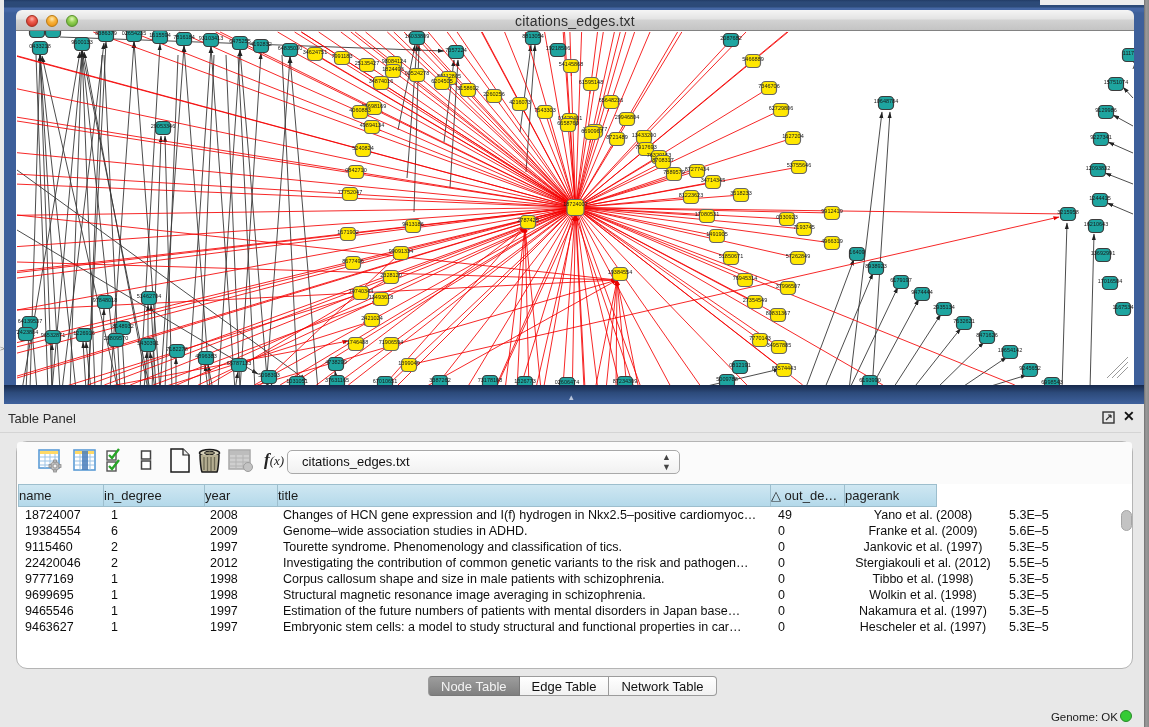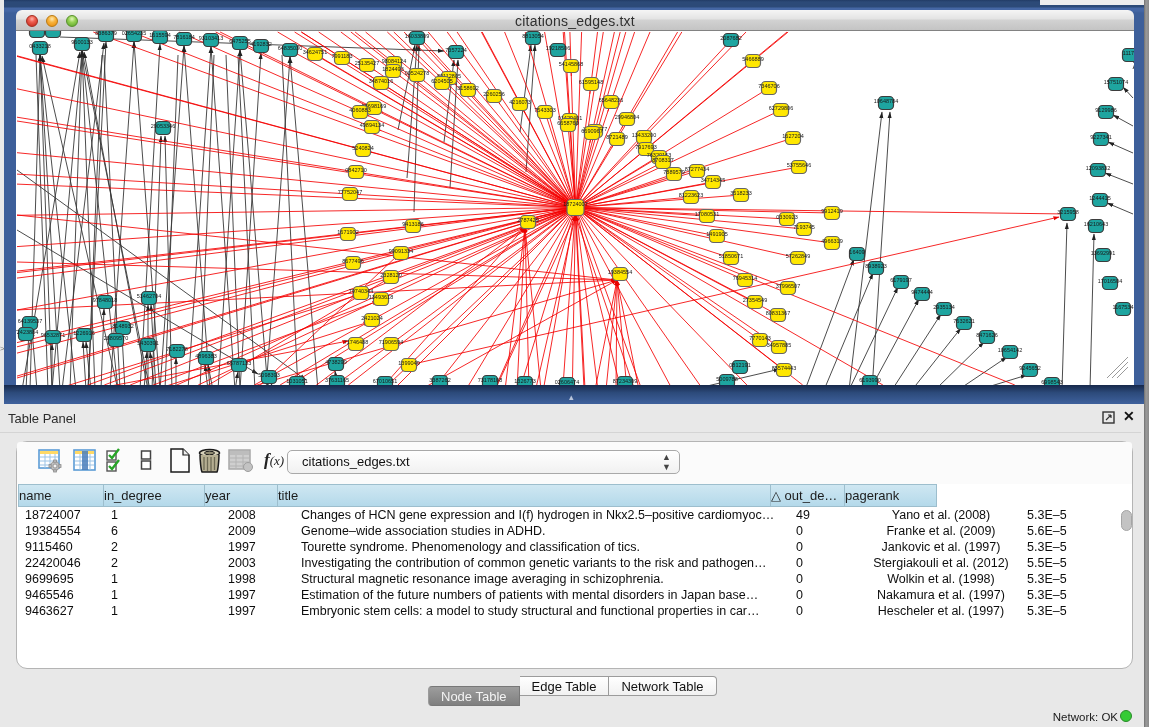--- a/index.html
+++ b/index.html
@@ -30,30 +30,30 @@
 #combo { position:absolute; left:270px; top:8px; width:393px; height:24px; background:linear-gradient(#ffffff,#f1f1f1); border:1px solid #a9a9a9; border-radius:5px; font-size:13px; color:#111; line-height:22px; padding-left:14px; }
 #combo .arr { position:absolute; right:8px; top:1px; font-size:9px; color:#444; line-height:10px; text-align:center; }
 #thead { position:absolute; left:1px; top:42px; height:23px; width:1114px; display:flex; font-size:13px; color:#1c1c1c; }
 #thead span { background:linear-gradient(#cfe7f2,#b4d9ea); border:1px solid #9dbecd; border-left:none; text-align:left; line-height:21px; height:23px; }
 #thead span:first-child { border-left:1px solid #9dbecd; }
 #tbody { position:absolute; left:1px; top:65px; width:1114px; font-size:12.5px; color:#0d0d0d; }
 .tr { height:16px; line-height:16px; white-space:nowrap; }
 .tr span { display:inline-block; overflow:hidden; vertical-align:top; height:16px; }
 .c0 { width:86px; padding-left:7px; }
 .c1 { width:101px; padding-left:7px; }
-.c2 { width:73px; padding-left:5px;margin-left:18px; }
+.c2 { width:73px; padding-left:5px; }
 .c3 { width:493px; padding-left:5px; }
 .c4 { width:74px; padding-left:7px; }
 .c5 { width:156px; text-align:center; }
 .c6 { width:92px; padding-left:8px; }
 #vscroll { position:absolute; left:1104px; top:68px; width:11px; height:21px; background:#c3c3c3; border:1px solid #a5a5a5; border-radius:6px; }
 #tabs { position:absolute; left:428px; top:272px; height:20px; display:flex; font-size:13px; }
 #tabs div { height:20px; line-height:19px; padding:0 12px; border:1px solid #9b9b9b; border-left:none; background:linear-gradient(#ffffff,#f1f1f1); color:#111; }
 #tabs div.sel { background:linear-gradient(#9d9d9d,#7f7f7f); color:#f3f3f3; border-color:#787878; }
-#tabs div:first-child { border-radius:4px 0 0 4px; border-left:1px solid #9b9b9b;margin-top:10px; }
+#tabs div:first-child { border-radius:4px 0 0 4px; border-left:1px solid #9b9b9b; }
 #tabs div:last-child { border-radius:0 4px 4px 0; }
 #mem { position:absolute; right:26px; top:307px; font-size:11.5px; color:#1a1a1a; }
 #memdot { position:absolute; left:1120px; top:306px; width:12px; height:12px; border-radius:50%; background:#35cb35; border:1px solid #2a8a2a; }
 svg text { opacity:1; }
 </style></head>
 <body>
 <div id="desktop"></div>
 <div id="graypatch"></div>
 <div id="shadow"></div>
 <div id="win">
@@ -697,27 +697,28 @@
         <span style="width:101px">in_degree</span>
         <span style="width:73px">year</span>
         <span style="width:493px">title</span>
         <span style="width:74px">△ out_de…</span>
         <span style="width:92px">pagerank</span>
     </div>
     <div id="tbody">
 <div class="tr"><span class="c0">18724007</span><span class="c1">1</span><span class="c2">2008</span><span class="c3">Changes of HCN gene expression and I(f) hydrogen in Nkx2.5–positive cardiomyoc…</span><span class="c4">49</span><span class="c5">Yano et al. (2008)</span><span class="c6">5.3E–5</span></div>
 <div class="tr"><span class="c0">19384554</span><span class="c1">6</span><span class="c2">2009</span><span class="c3">Genome–wide association studies in ADHD.</span><span class="c4">0</span><span class="c5">Franke et al. (2009)</span><span class="c6">5.6E–5</span></div>
 <div class="tr"><span class="c0">9115460</span><span class="c1">2</span><span class="c2">1997</span><span class="c3">Tourette syndrome. Phenomenology and classification of tics.</span><span class="c4">0</span><span class="c5">Jankovic et al. (1997)</span><span class="c6">5.3E–5</span></div>
-<div class="tr"><span class="c0">22420046</span><span class="c1">2</span><span class="c2">2003</span><span class="c3">Investigating the contribution of common genetic variants to the risk and pathogen…</span><span class="c4">0</span><span class="c5">Stergiakouli et al. (2012)</span><span class="c6">5.5E–5</span></div>
+<div class="tr"><span class="c0">22420046</span><span class="c1">2</span><span class="c2">2012</span><span class="c3">Investigating the contribution of common genetic variants to the risk and pathogen…</span><span class="c4">0</span><span class="c5">Stergiakouli et al. (2012)</span><span class="c6">5.5E–5</span></div>
+<div class="tr"><span class="c0">9777169</span><span class="c1">1</span><span class="c2">1998</span><span class="c3">Corpus callosum shape and size in male patients with schizophrenia.</span><span class="c4">0</span><span class="c5">Tibbo et al. (1998)</span><span class="c6">5.3E–5</span></div>
 <div class="tr"><span class="c0">9699695</span><span class="c1">1</span><span class="c2">1998</span><span class="c3">Structural magnetic resonance image averaging in schizophrenia.</span><span class="c4">0</span><span class="c5">Wolkin et al. (1998)</span><span class="c6">5.3E–5</span></div>
 <div class="tr"><span class="c0">9465546</span><span class="c1">1</span><span class="c2">1997</span><span class="c3">Estimation of the future numbers of patients with mental disorders in Japan base…</span><span class="c4">0</span><span class="c5">Nakamura et al. (1997)</span><span class="c6">5.3E–5</span></div>
 <div class="tr"><span class="c0">9463627</span><span class="c1">1</span><span class="c2">1997</span><span class="c3">Embryonic stem cells: a model to study structural and functional properties in car…</span><span class="c4">0</span><span class="c5">Hescheler et al. (1997)</span><span class="c6">5.3E–5</span></div>
     </div>
     <div id="vscroll"></div>
   </div>
   <div id="tabs">
     <div class="sel">Node Table</div>
       <div>Edge Table</div>
       <div>Network Table</div>
   </div>
-  <div id="mem">Network: OK</div>
+  <div id="mem">Genome: OK</div>
   <div id="memdot"></div>
 </div>
 
 </body></html>

